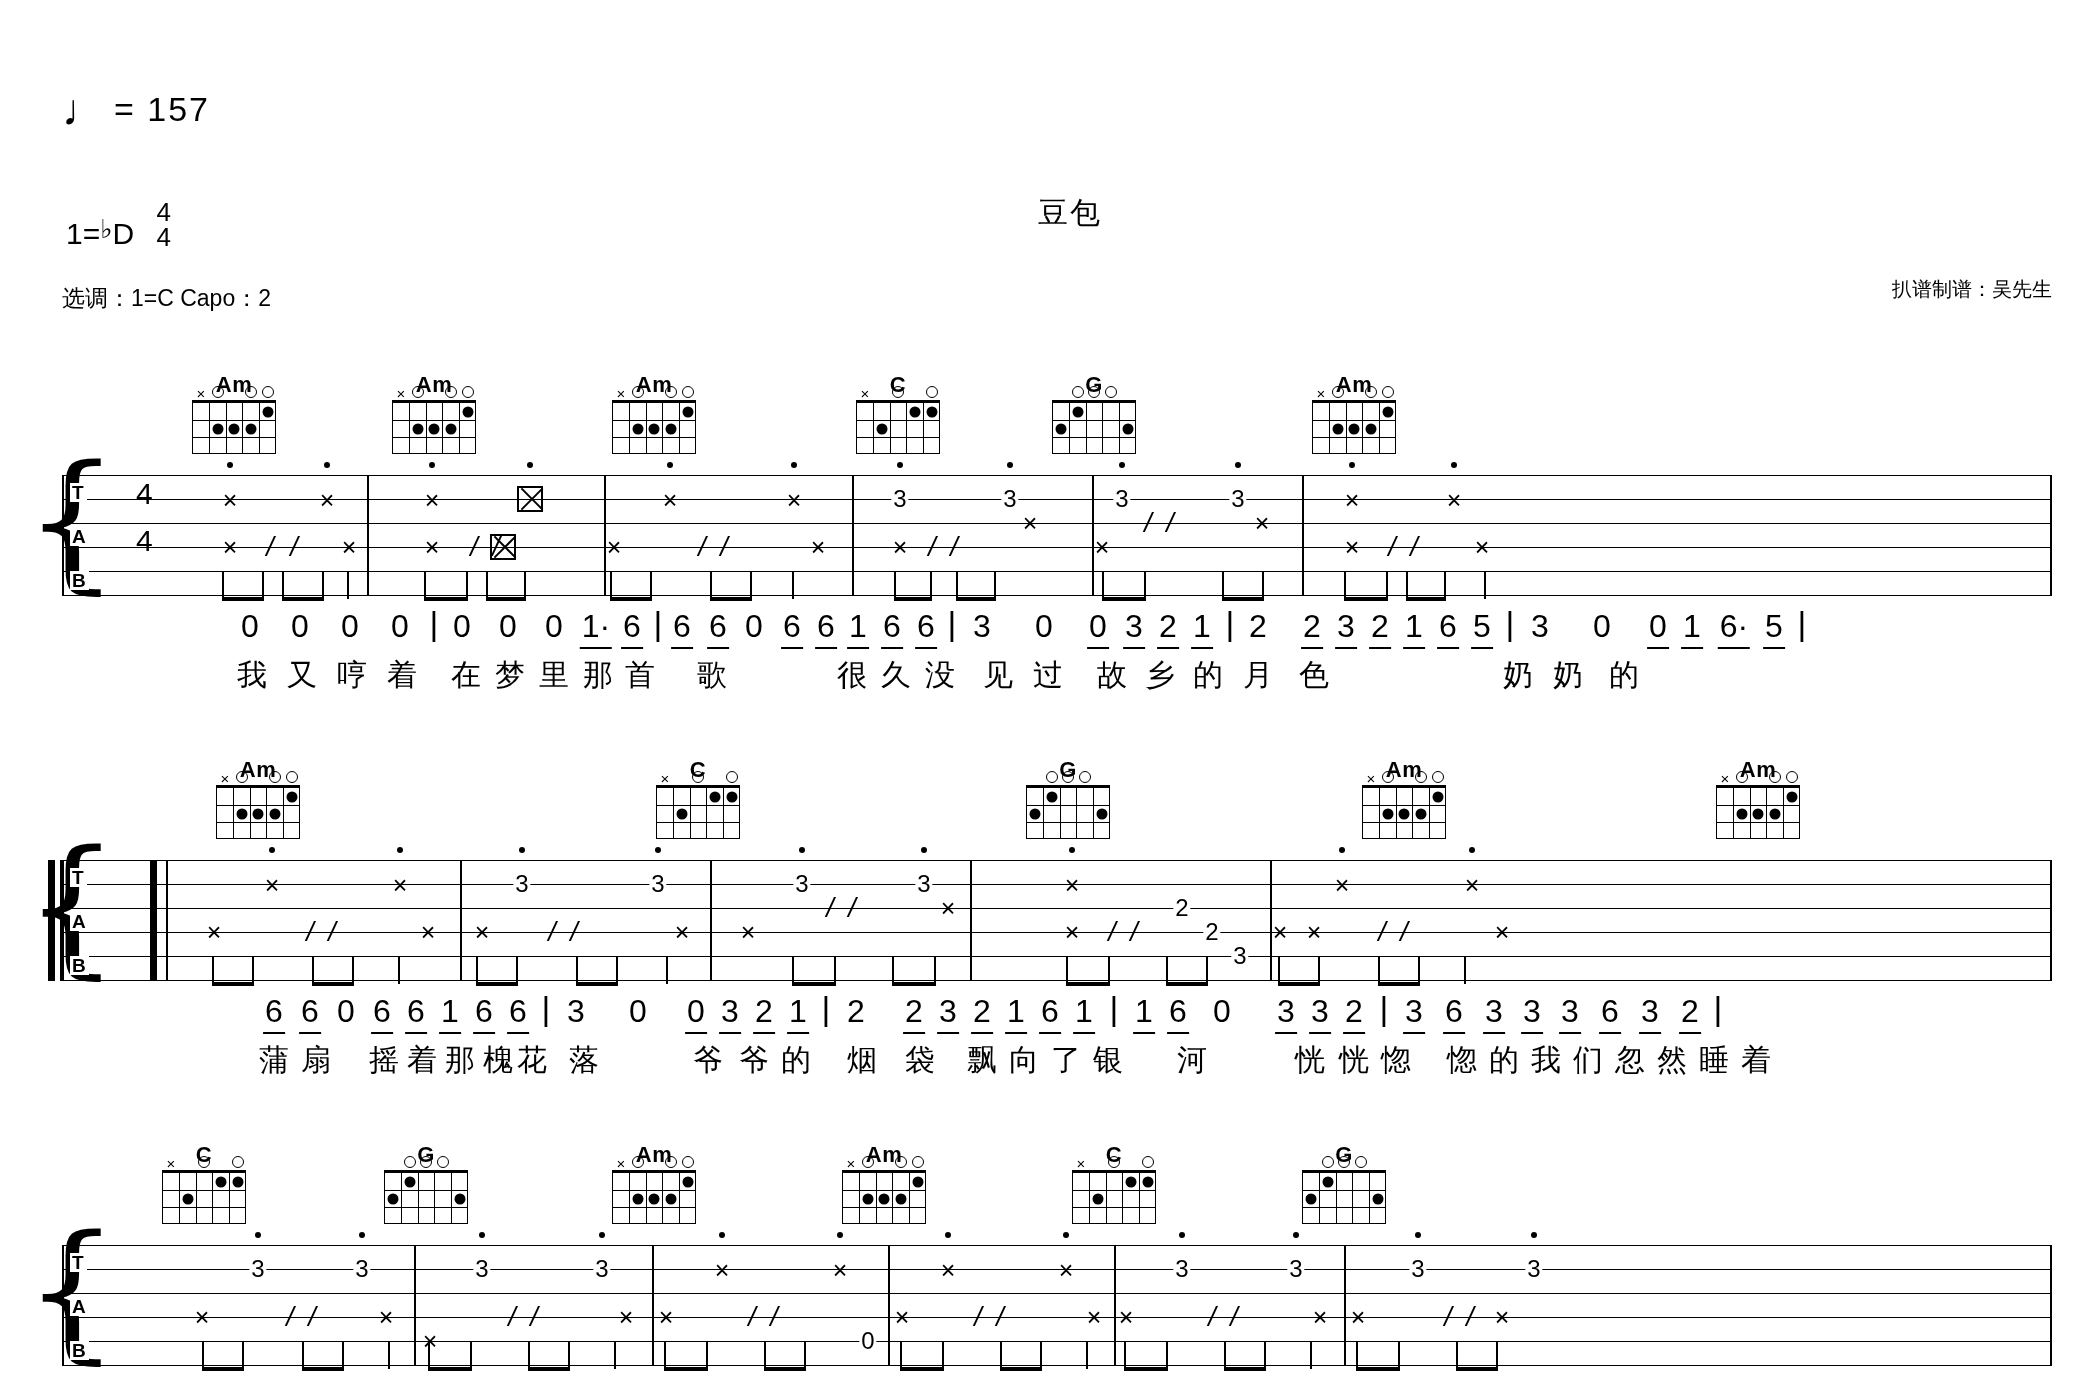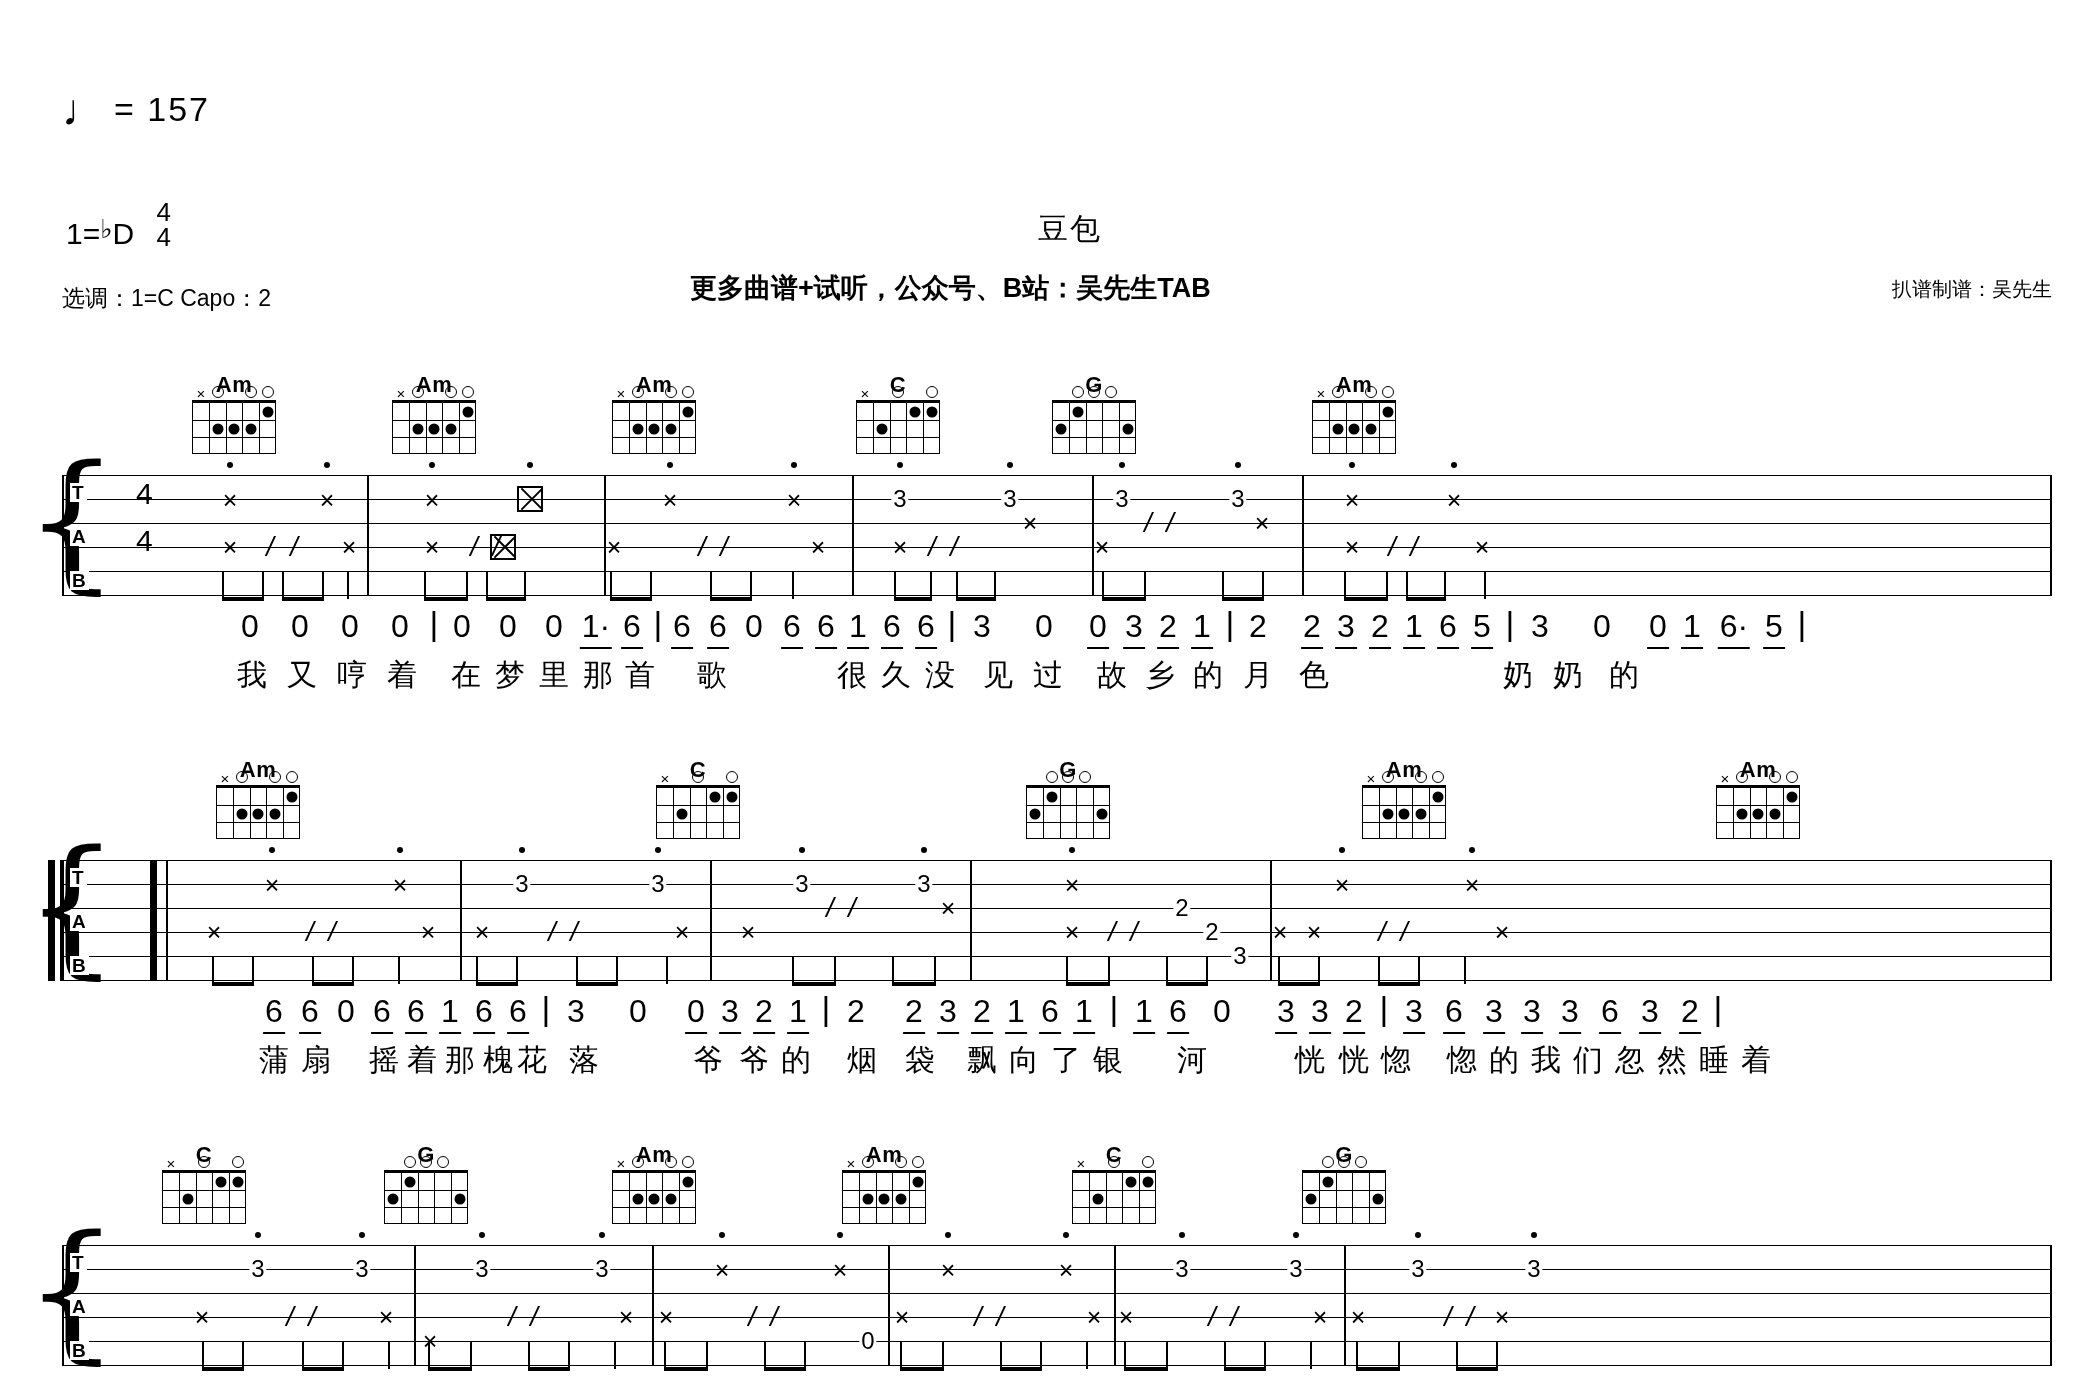--- a/index.html
+++ b/index.html
@@ -71,21 +71,20 @@
     letter-spacing: 2px;
   }
   .artist {
     position: absolute;
     left: 0; right: 0;
     top: 193px;
     text-align: center;
     font-size: 30px;
     letter-spacing: 2px;
     padding-left: 40px;
-    margin-top: 16px;
   }
   .promo {
     position: absolute;
     left: 690px;
     top: 270px;
     font-size: 27px;
     font-weight: bold;
     white-space: nowrap;
   }
   .credit {
@@ -350,21 +349,20 @@
   <div class="keysig">
     <span>1=</span><span class="flat">♭</span><span>D</span>
     <span class="meter">
       <span>4</span>
       <span>4</span>
     </span>
   </div>
 
   <div class="capo">选调：1=C   Capo：2</div>
   <div class="artist">豆包</div>
-  <div class="promo">更多曲谱+试听，公众号、B站：吴先生TAB</div>
   <div class="credit">扒谱制谱：吴先生</div>
 
   <div class="system" id="sys1">
 
     <div class="brace">{</div>
 
     <div class="chord" style="left:188px; top:12px;">
       <div class="cname">Am</div>
       <div class="grid">
         <div class="v" style="left:16px"></div>

